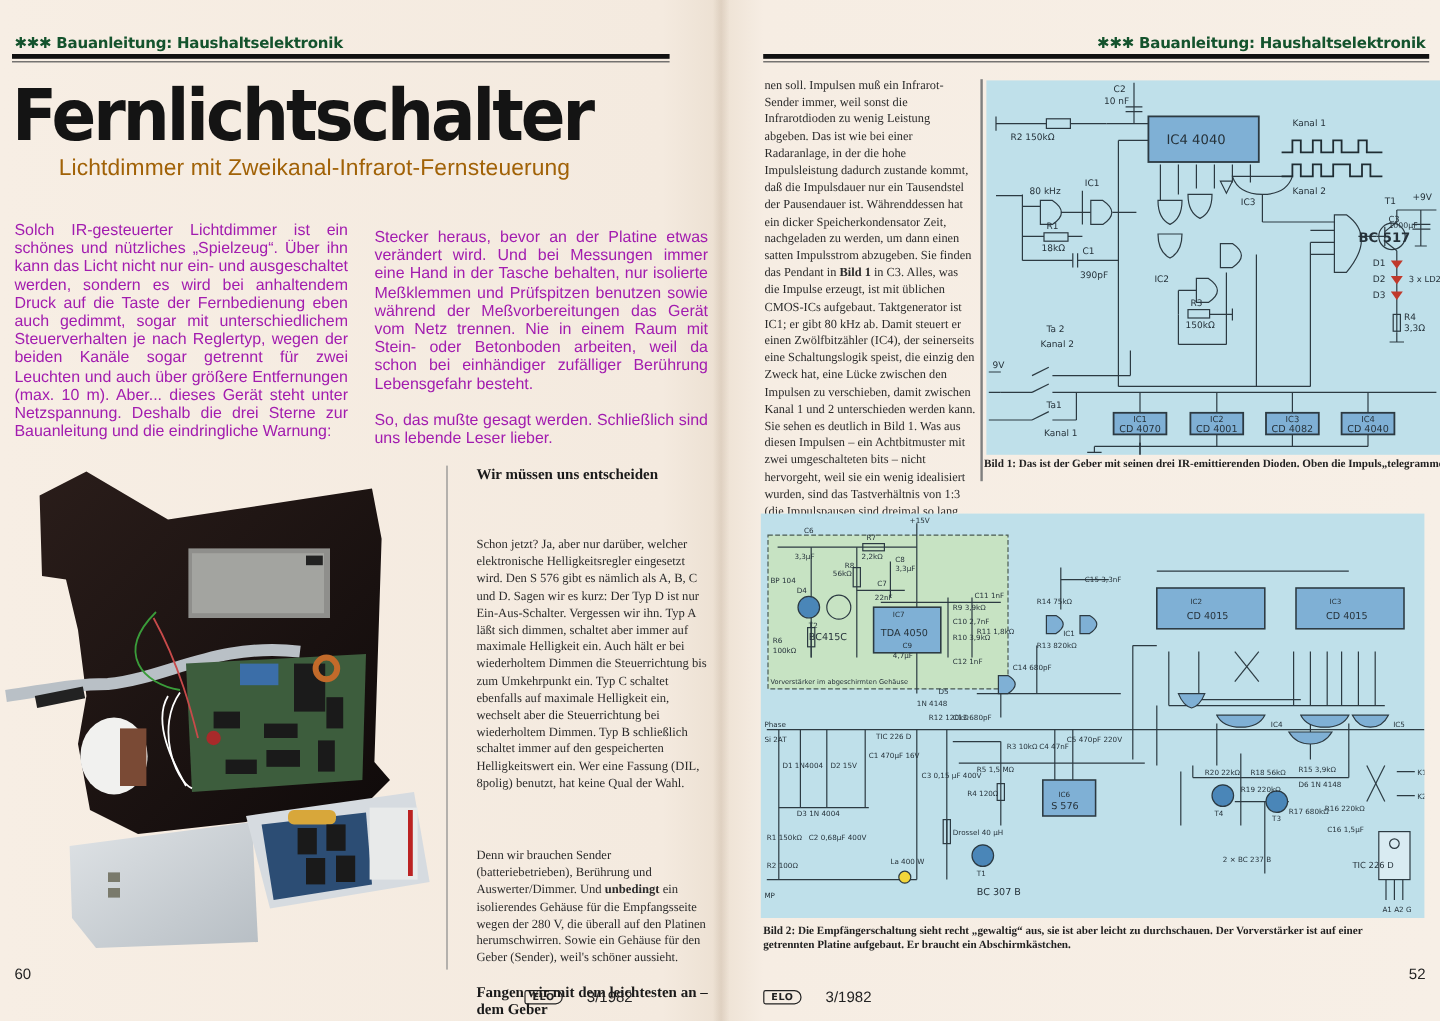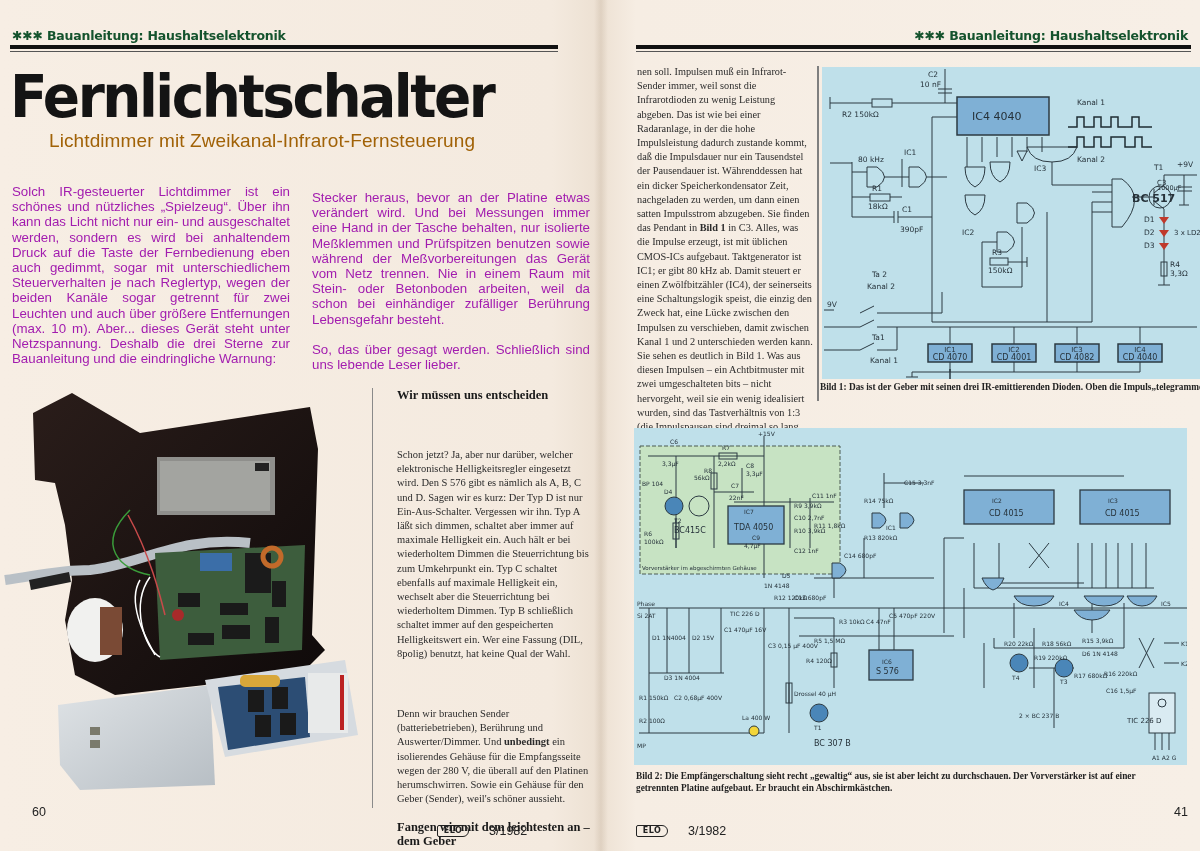--- a/index.html
+++ b/index.html
@@ -65,21 +65,21 @@
     position: absolute; left: 822px; top: 67px; width: 378px; height: 312px; background: #bfe0ea;
   }
   .cap1 { position: absolute; left: 820px; top: 382px; font-family: "Liberation Serif", serif; font-weight: bold; font-size: 9.3px; color: #222; white-space: nowrap; }
 
   .schem2 {
     position: absolute; left: 634px; top: 428px; width: 553px; height: 337px; background: #bfe0ea;
   }
   .cap2 { position: absolute; left: 636px; top: 770px; width: 530px; font-family: "Liberation Serif", serif; font-weight: bold; font-size: 9.3px; line-height: 12px; color: #222; }
 
   .folio { position: absolute; font-size: 12.5px; color: #222; top: 805px; }
-  .folio-left-num { left: 12px; margin-left: 20px; }
+  .folio-left-num { left: 12px; }
   .folio-right-num { left: 1174px; }
   .mag { position: absolute; top: 804px; display: flex; align-items: center; gap: 20px; font-size: 12.5px; color: #222; margin-top: 20px; }
   .mag-left { left: 437px; }
   .mag-right { left: 636px; }
   .elo-logo {
     display: inline-block; width: 32px; height: 12px; border: 1.3px solid #222; border-radius: 2px 6px 6px 2px;
     font-family: "DejaVu Sans", sans-serif; font-weight: bold; font-size: 8px; line-height: 9px; text-align: center; letter-spacing: 0.5px;
   }
 
   svg text { font-family: "DejaVu Sans", sans-serif; fill: #26323a; }
@@ -101,21 +101,21 @@
   <div class="rule-thin" style="left:636px; top:51px; width:555px;"></div>
 
   <h1 class="title">Fernlichtschalter</h1>
   <div class="subtitle">Lichtdimmer mit Zweikanal-Infrarot-Fernsteuerung</div>
 
   <div class="body-col col-a">
     <p>Solch IR-gesteuerter Lichtdimmer ist ein schönes und nützliches „Spielzeug“. Über ihn kann das Licht nicht nur ein- und ausgeschaltet werden, sondern es wird bei anhaltendem Druck auf die Taste der Fernbedienung eben auch gedimmt, sogar mit unterschiedlichem Steuerverhalten je nach Reglertyp, wegen der beiden Kanäle sogar getrennt für zwei Leuchten und auch über größere Entfernungen (max. 10 m). Aber... dieses Gerät steht unter Netzspannung. Deshalb die drei Sterne zur Bauanleitung und die eindringliche Warnung:</p>
   </div>
   <div class="body-col col-b">
     <p>Stecker heraus, bevor an der Platine etwas verändert wird. Und bei Messungen immer eine Hand in der Tasche behalten, nur isolierte Meßklemmen und Prüfspitzen benutzen sowie während der Meßvorbereitungen das Gerät vom Netz trennen. Nie in einem Raum mit Stein- oder Betonboden arbeiten, weil da schon bei einhändiger zufälliger Berührung Lebensgefahr besteht.</p>
-    <p>So, das über gesagt werden. Schließlich sind uns lebende Leser lieber.</p>
+    <p>So, das mußte gesagt werden. Schließlich sind uns lebende Leser lieber.</p>
   </div>
 
   <div class="photo">
     <svg width="370" height="420" viewBox="0 0 370 420">
       <defs>
         <linearGradient id="blk" x1="0" y1="0" x2="1" y2="1">
           <stop offset="0" stop-color="#2a1d1a"></stop>
             <stop offset="1" stop-color="#0f0a0a"></stop>
         </linearGradient>
         <linearGradient id="grey" x1="0" y1="0" x2="1" y2="1">
@@ -552,14 +552,14 @@
 
   <div class="folio folio-left-num">60</div>
   <div class="mag mag-left">
     <span class="elo-logo">ELO</span>
     <span>3/1982</span>
   </div>
   <div class="mag mag-right">
     <span class="elo-logo">ELO</span>
     <span>3/1982</span>
   </div>
-  <div class="folio folio-right-num">41</div>
+  <div class="folio folio-right-num">52</div>
 </div>
 
 </body></html>

